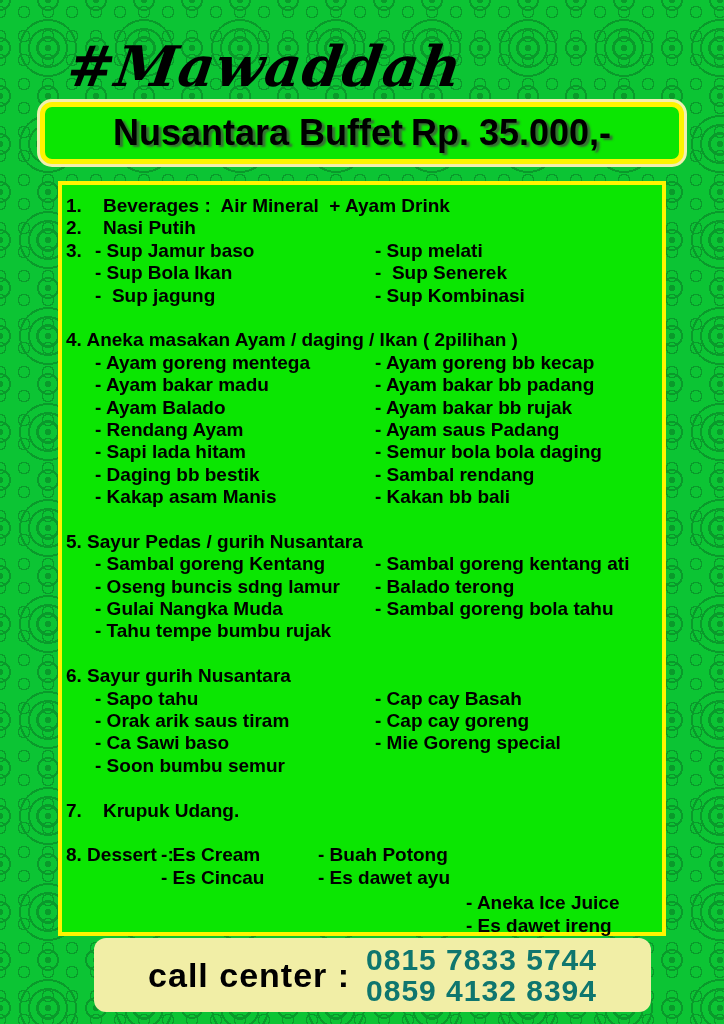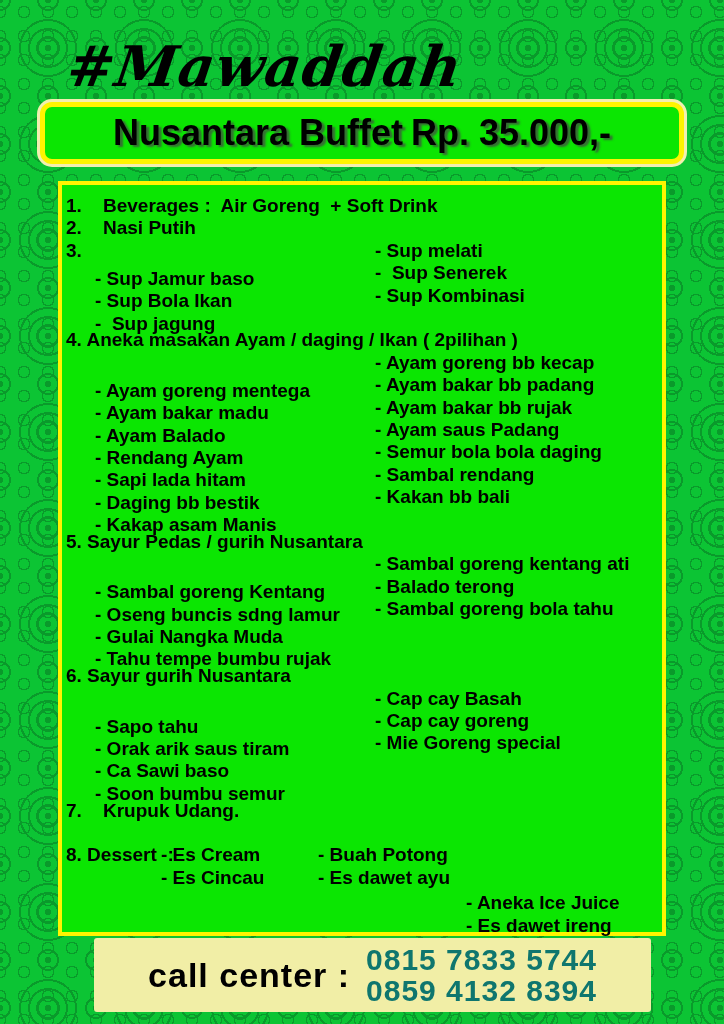--- a/index.html
+++ b/index.html
@@ -33,28 +33,28 @@
   .menu{
     position:absolute;left:58px;top:181px;width:608px;height:755px;
     box-sizing:border-box;border:4px solid #fff400;background:#0be602;
     padding-top:10px;color:#000;font-weight:bold;font-size:19px;
   }
   .row{position:relative;height:22.4px;}
   .row span{position:absolute;top:0;white-space:pre;line-height:22.4px;}
   .n {left:4px;}   
   .t {left:41px;}  
   .h {left:4px;}   
-  .a {left:33px;margin-top:28px;}  
+  .a {left:33px;}  
   .b {left:313px;} 
   .e1{left:99px;}  
   .e2{left:256px;} 
   .e3{left:404px;margin-top:48px;} 
   .plate{
     position:absolute;left:94px;top:938px;width:557px;height:74px;
-    background:#f1eea6;border-radius:3px;
+    background:#f1eea6;border-radius:12px;
     display:flex;align-items:center;justify-content:center;gap:16px;
   }
   .plate .label{font-weight:bold;font-size:34px;color:#000;letter-spacing:1px;}
   .phones{display:flex;flex-direction:column;}
   .phones span{font-weight:bold;font-size:30px;line-height:31px;color:#0f766e;letter-spacing:1px;}
 </style>
 </head>
 <body>
 
 <div class="page">
@@ -62,21 +62,21 @@
   <div class="brand">#Mawaddah</div>
 
   <div class="banner">
     <span>Nusantara Buffet</span>
     <span>Rp. 35.000,-</span>
   </div>
 
   <div class="menu">
     <div class="row">
         <span class="n">1.</span>
-        <span class="t">Beverages :  Air Goreng  + Soft Drink</span>
+        <span class="t">Beverages :  Air Mineral  + Ayam Drink</span>
       </div>
     <div class="row">
         <span class="n">2.</span>
         <span class="t">Nasi Putih</span>
       </div>
     <div class="row">
         <span class="n">3.</span>
         <span class="a">- Sup Jamur baso</span>
         <span class="b">- Sup melati</span>
       </div>

